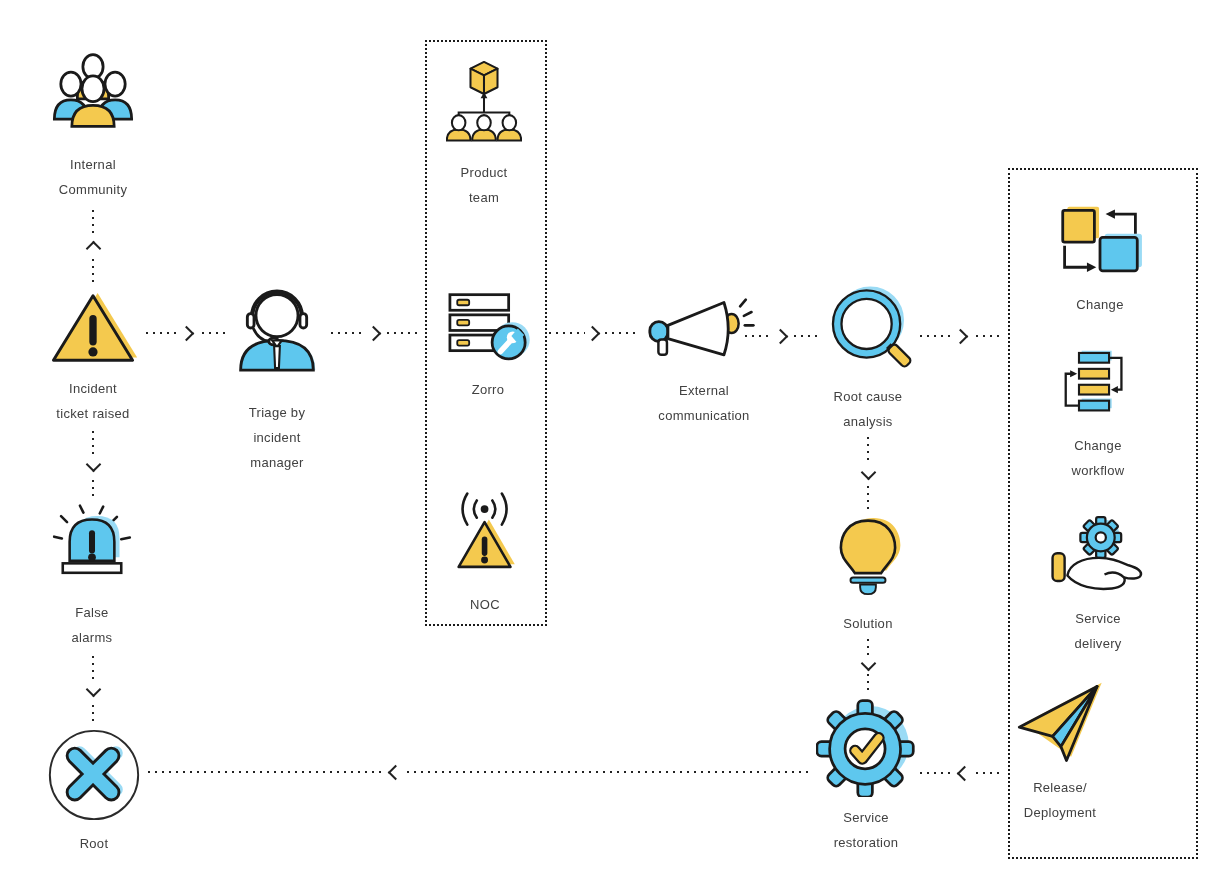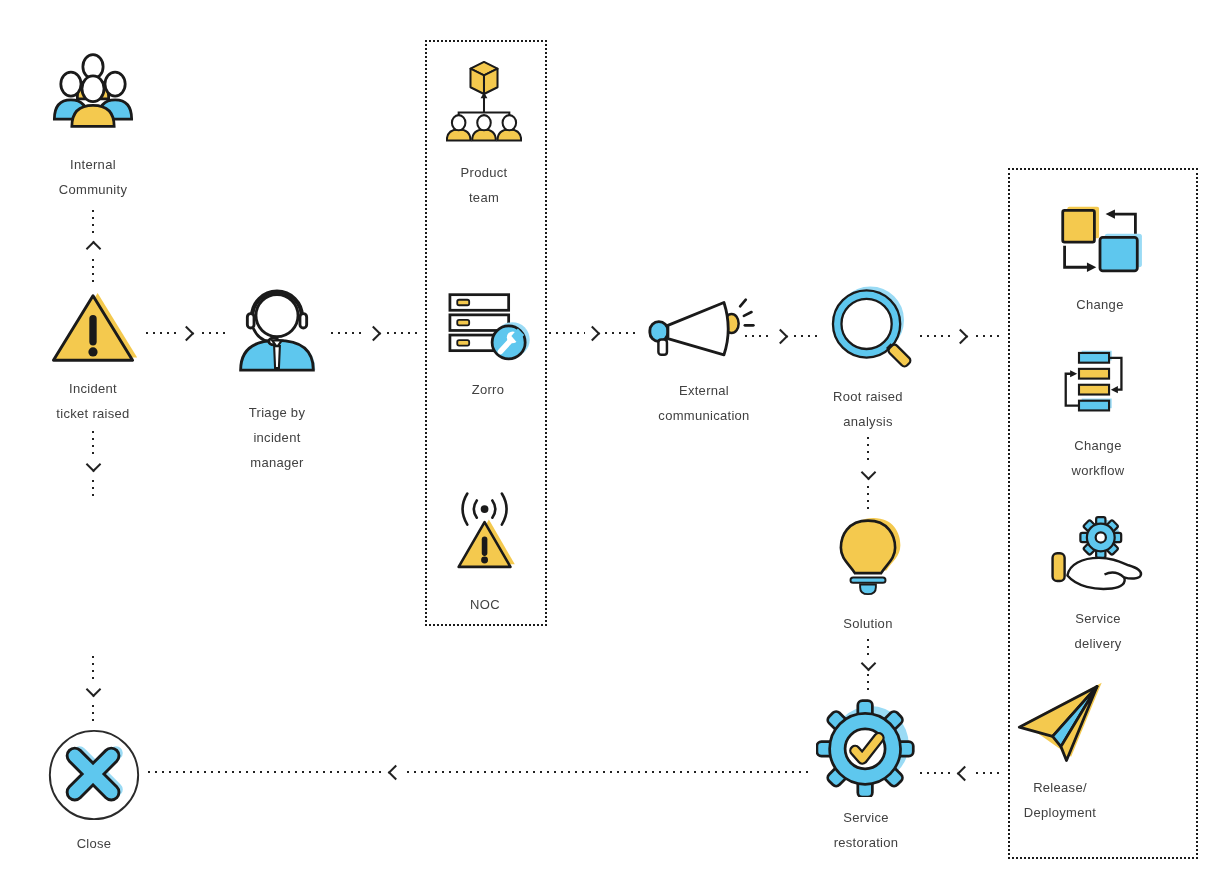--- a/index.html
+++ b/index.html
@@ -132,36 +132,57 @@
         <path d="M55,5 L98,75 H12 Z" fill="#F4C94E"></path>
         <path d="M50,8 L93,78 H7 Z" fill="#F4C94E" stroke="#1A1A1A" stroke-width="3.2" stroke-linejoin="round"></path>
         <line x1="50" y1="33" x2="50" y2="58" stroke="#1A1A1A" stroke-width="8" stroke-linecap="round"></line>
         <circle cx="50" cy="69" r="5" fill="#1A1A1A"></circle>
       </svg>
     </span>
     <span class="label">Incident
 ticket raised</span>
   </div>
 
+  <div class="node" style="left:32px;top:502px;width:120px;">
+    <span class="icon">
+      <svg width="86" height="90" viewBox="0 0 100 104">
+        <g stroke="#1A1A1A" stroke-width="3" stroke-linecap="round">
+          <line x1="6" y1="40" x2="15" y2="42"></line>
+            <line x1="14" y1="16" x2="21" y2="23"></line>
+          <line x1="36" y1="4" x2="40" y2="12"></line>
+            <line x1="63" y1="5" x2="59" y2="13"></line>
+          <line x1="79" y1="17" x2="72" y2="24"></line>
+            <line x1="94" y1="41" x2="84" y2="43"></line>
+        </g>
+        <path d="M30,64 V42 Q30,16 56,16 Q82,16 82,42 V64 Z" fill="#9ADBF5"></path>
+        <path d="M24,68 V46 Q24,20 50,20 Q76,20 76,46 V68 Z" fill="#5EC7EE" stroke="#1A1A1A" stroke-width="3"></path>
+        <rect x="16" y="71" width="68" height="11" fill="#fff" stroke="#1A1A1A" stroke-width="3"></rect>
+        <line x1="50" y1="36" x2="50" y2="56" stroke="#1A1A1A" stroke-width="7" stroke-linecap="round"></line>
+        <circle cx="50" cy="64" r="4.5" fill="#1A1A1A"></circle>
+      </svg>
+    </span>
+    <span class="label">False
+alarms</span>
+  </div>
 
   <div class="node" style="left:34px;top:727px;width:120px;">
     <span class="icon">
       <svg width="96" height="96" viewBox="0 0 100 100">
         <circle cx="50" cy="50" r="46" fill="#fff" stroke="#2b2b2b" stroke-width="2"></circle>
         <g stroke-linecap="round">
           <line x1="35" y1="27" x2="73" y2="65" stroke="#9ADBF5" stroke-width="14"></line>
           <line x1="73" y1="27" x2="35" y2="65" stroke="#9ADBF5" stroke-width="14"></line>
           <line x1="30" y1="30" x2="68" y2="68" stroke="#1A1A1A" stroke-width="19"></line>
           <line x1="68" y1="30" x2="30" y2="68" stroke="#1A1A1A" stroke-width="19"></line>
           <line x1="30" y1="30" x2="68" y2="68" stroke="#5EC7EE" stroke-width="13"></line>
           <line x1="68" y1="30" x2="30" y2="68" stroke="#5EC7EE" stroke-width="13"></line>
         </g>
       </svg>
     </span>
-    <span class="label">Close</span>
+    <span class="label">Root</span>
   </div>
 
   <div class="node" style="left:202px;top:284px;width:150px;gap:20px;">
     <span class="icon">
       <svg width="96" height="88" viewBox="0 0 100 92">
         <path d="M18,90 Q18,61 54,61 Q90,61 90,90 Z" fill="#9ADBF5"></path>
         <path d="M12,90 Q12,59 50,59 Q88,59 88,90 Z" fill="#5EC7EE" stroke="#1A1A1A" stroke-width="3"></path>
         <circle cx="50" cy="33" r="22" fill="#fff" stroke="#1A1A1A" stroke-width="3"></circle>
         <path d="M24,34 A26,26 0 0 1 76,34" fill="none" stroke="#1A1A1A" stroke-width="4.5"></path>
         <rect x="19" y="31" width="7" height="15" rx="3.5" fill="#fff" stroke="#1A1A1A" stroke-width="3"></rect>
@@ -265,21 +286,21 @@
     <span class="icon">
       <svg width="90" height="90" viewBox="0 0 95 95">
         <circle cx="50" cy="36" r="31" fill="none" stroke="#9ADBF5" stroke-width="9"></circle>
         <circle cx="46" cy="40" r="31" fill="#fff" stroke="#5EC7EE" stroke-width="9"></circle>
         <circle cx="46" cy="40" r="35.5" fill="none" stroke="#1A1A1A" stroke-width="2.4"></circle>
         <circle cx="46" cy="40" r="26.5" fill="none" stroke="#1A1A1A" stroke-width="2.4"></circle>
         <line x1="69" y1="63" x2="75" y2="69" stroke="#1A1A1A" stroke-width="7"></line>
         <rect x="71" y="61" width="26" height="11" rx="4" fill="#F4C94E" stroke="#1A1A1A" stroke-width="2.4" transform="rotate(45 74 66)"></rect>
       </svg>
     </span>
-    <span class="label">Root raised
+    <span class="label">Root cause
 analysis</span>
   </div>
 
   <div class="node" style="left:808px;top:517px;width:120px;justify-content:space-between;">
     <span class="icon">
       <svg width="70" height="86" viewBox="0 0 80 98">
         <path d="M46,1 C23,1 15,18 15,32 C15,45 25,51 31,61 H61 C67,51 77,45 77,32 C77,18 69,1 46,1 Z" fill="#F4C94E"></path>
         <path d="M40,4 C17,4 9,21 9,35 C9,48 19,54 25,64 H55 C61,54 71,48 71,35 C71,21 63,4 40,4 Z" fill="#F4C94E" stroke="#1A1A1A" stroke-width="3"></path>
         <rect x="20" y="69" width="40" height="6" rx="3" fill="#5EC7EE" stroke="#1A1A1A" stroke-width="2.2"></rect>
         <path d="M31,77 H49 V80 Q49,88 40,88 Q31,88 31,80 Z" fill="#5EC7EE" stroke="#1A1A1A" stroke-width="2.2"></path>

